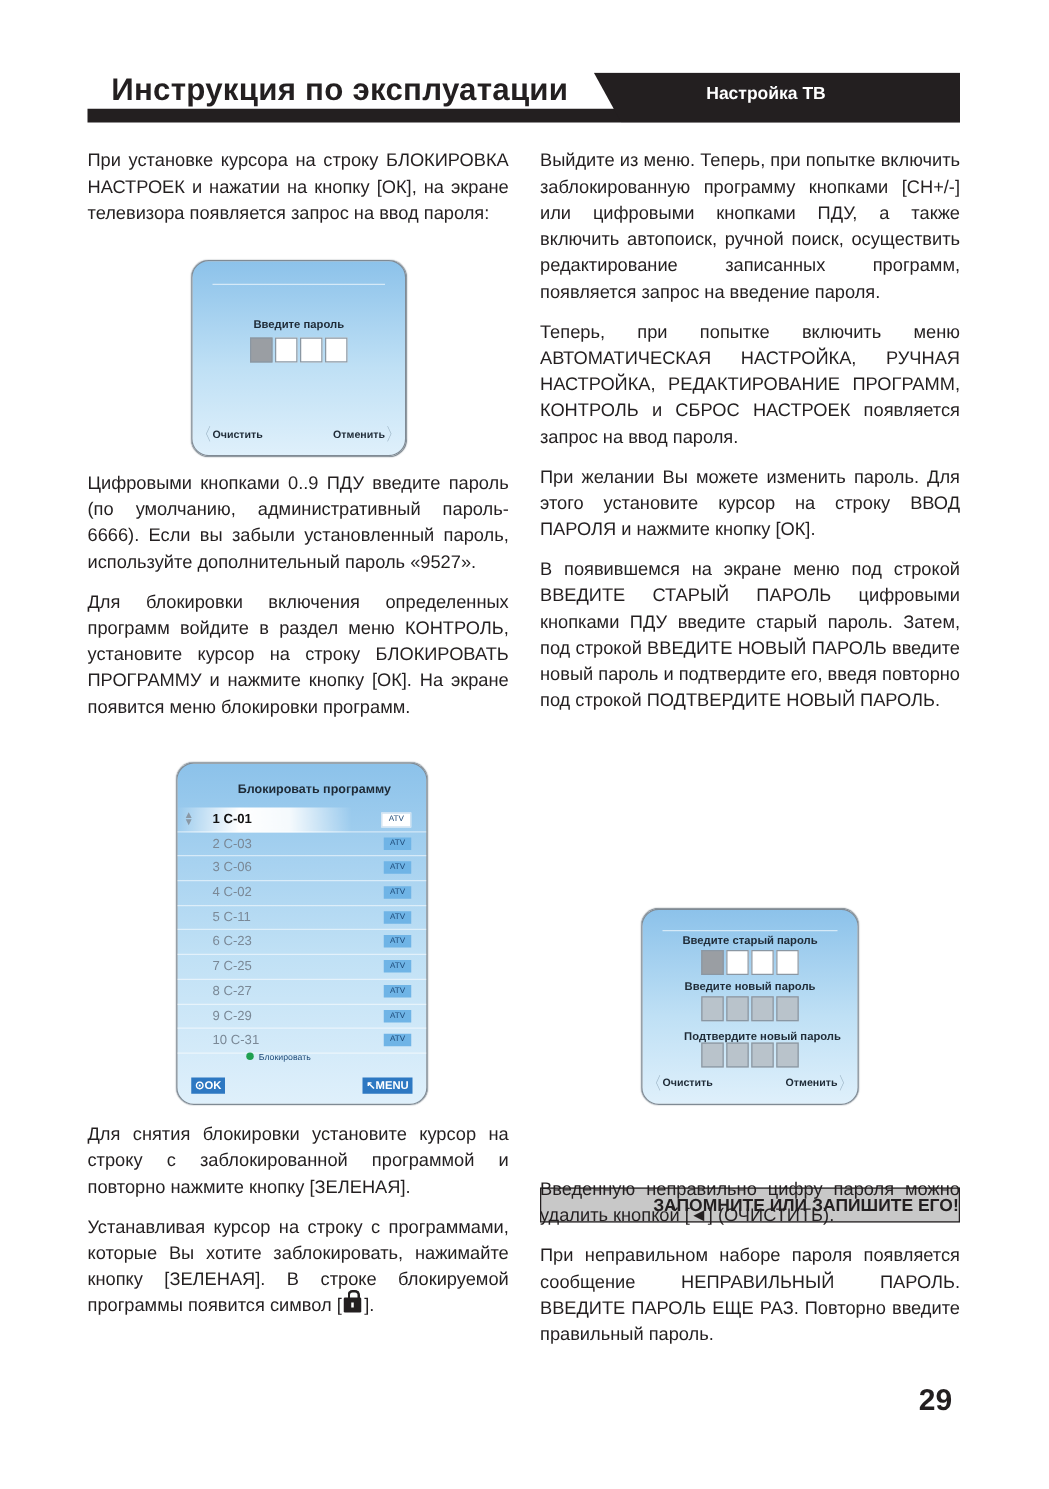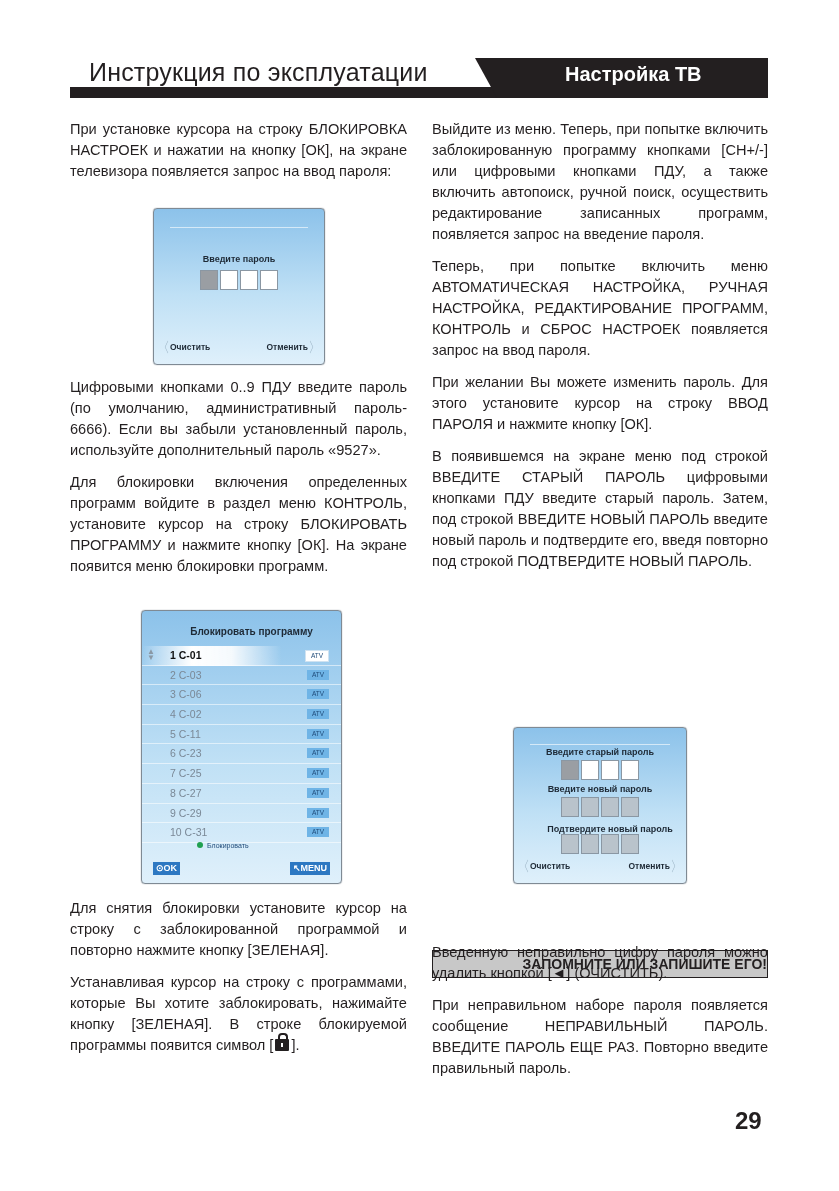--- a/index.html
+++ b/index.html
@@ -4,33 +4,33 @@
 <style>
   html, body { margin: 0; padding: 0; background: #ffffff; }
   body { width: 839px; height: 1191px; position: relative; overflow: hidden;
          font-family: "Liberation Sans", sans-serif; color: #231f20; }
 
   
   .hdr { position: absolute; left: 70px; top: 58px; width: 698px; height: 40px; }
   .hdr-strip { position: absolute; left: 0; bottom: 0; width: 100%; height: 11px; background: #231f20; }
   .hdr-right { position: absolute; left: 405px; top: 0; width: 293px; height: 40px; background: #231f20;
                clip-path: polygon(0 0, 100% 0, 100% 100%, 22px 100%); }
-  .hdr-title { position: absolute; left: 19px; top: 0px; font-size: 25px; font-weight: normal; line-height: 28px;
+  .hdr-title { position: absolute; left: 19px; top: 0px; font-size: 25px; font-weight: bold; line-height: 28px;
                letter-spacing: 0.2px; color: #231f20; }
-  .hdr-section { position: absolute; left: 495px; top: 6px; font-size: 20px; font-weight: bold; color: #fff; line-height: 20px; }
+  .hdr-section { position: absolute; left: 495px; top: 6px; font-size: 14px; font-weight: bold; color: #fff; line-height: 20px; }
 
   
   .col { position: absolute; font-size: 14.6px; line-height: 21px; text-align: justify; }
   .col p { margin: 0 0 11px 0; }
   .col-left { left: 70px; width: 337px; }
   .col-right { left: 432px; width: 336px; }
 
   
   .dlg { position: absolute; background: linear-gradient(180deg, #8cc2ea 0%, #bfe0f5 55%, #dff0fb 100%);
-         border: 1px solid #7f8a94; border-radius: 4px; box-shadow: 0 0 1px #5e6a74; }
+         border: 1px solid #7f8a94; border-radius: 14px; box-shadow: 0 0 1px #5e6a74; }
   .dlg-line { position: absolute; left: 16px; right: 16px; height: 1px; background: rgba(255,255,255,0.6); }
   .dlg-label { position: absolute; left: 0; right: 0; text-align: center; font-size: 9px; font-weight: bold; color: #1e2a36; }
   .pw-row { position: absolute; left: 0; right: 0; display: flex; justify-content: center; gap: 2px; }
   .pw-box { width: 16px; height: 18px; border: 1px solid #8a97a3; background: #fff; }
   .pw-box.active { background: #9a9ea3; }
   .pw-box.disabled { background: #b9c3cb; }
   .dlg-btn { position: absolute; bottom: 7px; font-size: 8.5px; font-weight: bold; color: #1e2a36; }
   .bracket { color: #9fb7c8; font-weight: normal; font-size: 14px; vertical-align: -2px; }
 
   

